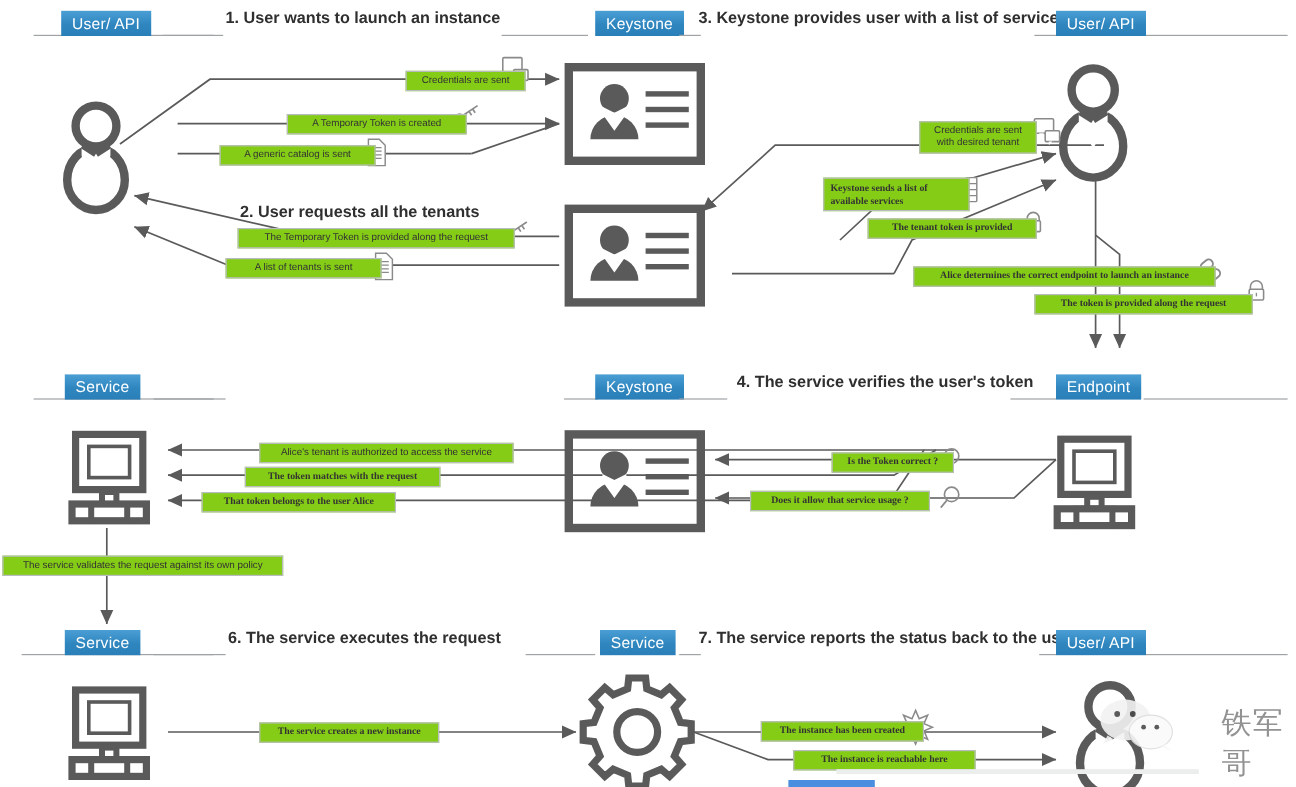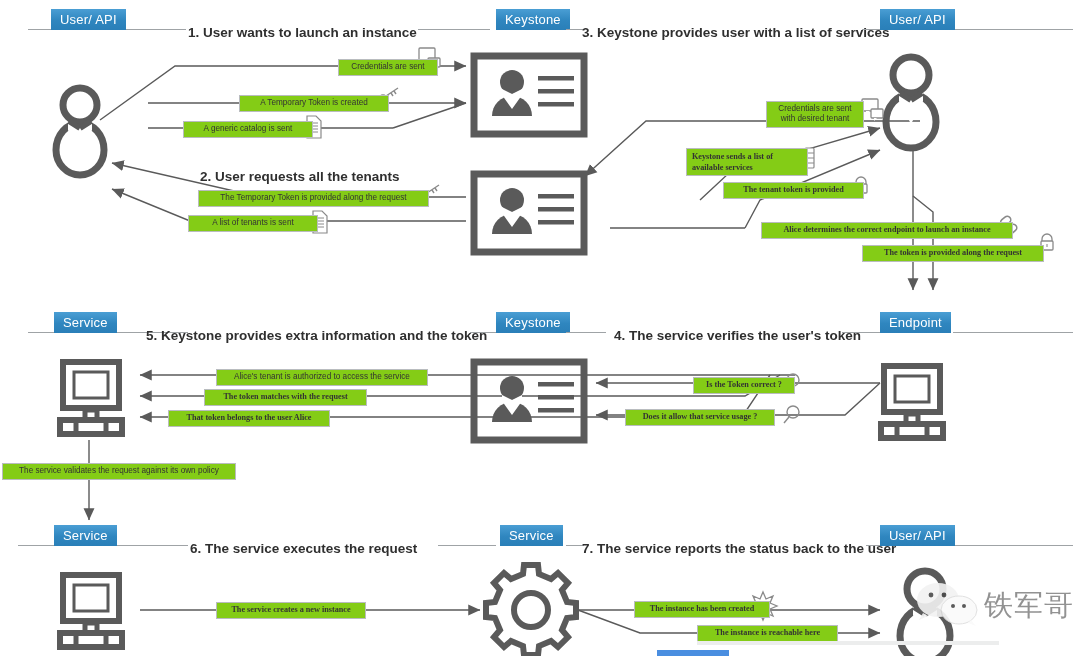--- a/index.html
+++ b/index.html
@@ -39,21 +39,21 @@
     justify-content: center;
     color: #ffffff;
     font-size: 13px;
     letter-spacing: .2px;
     background: linear-gradient(180deg,#4a9ed4 0%,#2f86bf 55%,#2a7fb8 100%);
     white-space: nowrap;
     text-align: right;
   }
   .steptitle {
     position: absolute;
-    top: 32px;
+    top: 15px;
     font-size: 13.5px;
     font-weight: bold;
     color: #2f2f2f;
     white-space: nowrap;
     transform: translateY(-50%);
   }
 
   
   .ly { position: absolute; }
 
@@ -301,21 +301,20 @@
     <div class="steptitle" style="left:582px">3. Keystone provides user with a list of services</div>
     <div class="rule" style="left:862px;width:18px"></div>
     <div class="badge" style="left:880px">User/ API</div>
     <div class="rule" style="left:955px;width:118px"></div>
   </div>
 
   <div class="band" style="top:303px">
     <div class="rule" style="left:28px;width:150px"></div>
     <div class="badge" style="left:54px">Service</div>
     <div class="rule" style="left:128px;width:60px"></div>
-    <div class="steptitle" style="left:146px">5. Keystone provides extra information and the token</div>
     <div class="rule" style="left:470px;width:28px"></div>
     <div class="badge" style="left:496px">Keystone</div>
     <div class="rule" style="left:566px;width:40px"></div>
     <div class="steptitle" style="left:614px">4. The service verifies the user's token</div>
     <div class="rule" style="left:842px;width:38px"></div>
     <div class="badge" style="left:880px">Endpoint</div>
     <div class="rule" style="left:953px;width:120px"></div>
   </div>
 
   <div class="band" style="top:516px">
@@ -362,32 +361,32 @@
   <div class="lbl b" style="left:168px;top:410px;width:162px">That token belongs to the user Alice</div>
 
   <div class="lbl" style="left:2px;top:463px;width:234px">The service validates the request against its own policy</div>
 
   <div class="lbl b" style="left:693px;top:377px;width:102px">Is the Token correct ?</div>
   <div class="lbl b" style="left:625px;top:409px;width:150px">Does it allow that service usage ?</div>
 
   <div class="lbl b" style="left:216px;top:602px;width:150px">The service creates a new instance</div>
 
   <div class="lbl b" style="left:634px;top:601px;width:136px">The instance has been created</div>
-  <div class="lbl b" style="left:697px;top:625px;width:141px">The instance is reachable here</div>
+  <div class="lbl b" style="left:661px;top:625px;width:152px">The instance is reachable here</div>
 
   <svg class="ly" style="left:915px;top:580px" width="70" height="50">
     <g opacity="0.9">
       <ellipse cx="23" cy="20" rx="21" ry="17" fill="#f2f2f2"></ellipse>
       <circle cx="16" cy="15" r="2.4" fill="#4a4a4a"></circle>
       <circle cx="29" cy="15" r="2.4" fill="#4a4a4a"></circle>
       <path d="M8,33 l-4,7 l9,-4 z" fill="#f2f2f2"></path>
       <ellipse cx="44" cy="30" rx="18" ry="14" fill="#fafafa" stroke="#dddddd" stroke-width="1"></ellipse>
       <circle cx="38" cy="26" r="2" fill="#4a4a4a"></circle>
       <circle cx="49" cy="26" r="2" fill="#4a4a4a"></circle>
       <path d="M56,40 l5,6 l-8,-3 z" fill="#fafafa"></path>
     </g>
   </svg>
-  <div class="watermark-text" style="left:984px;top:586px;font-size:29px;letter-spacing:1px">铁军哥</div>
+  <div class="watermark-text" style="left:1018px;top:586px;font-size:25px;letter-spacing:1px">铁军哥</div>
 
   <div class="bottom-grey" style="left:697px;top:641px;width:302px"></div>
   <div class="bottom-blue" style="left:657px;top:650px;width:72px"></div>
 
 </div>
 
 </body></html>

